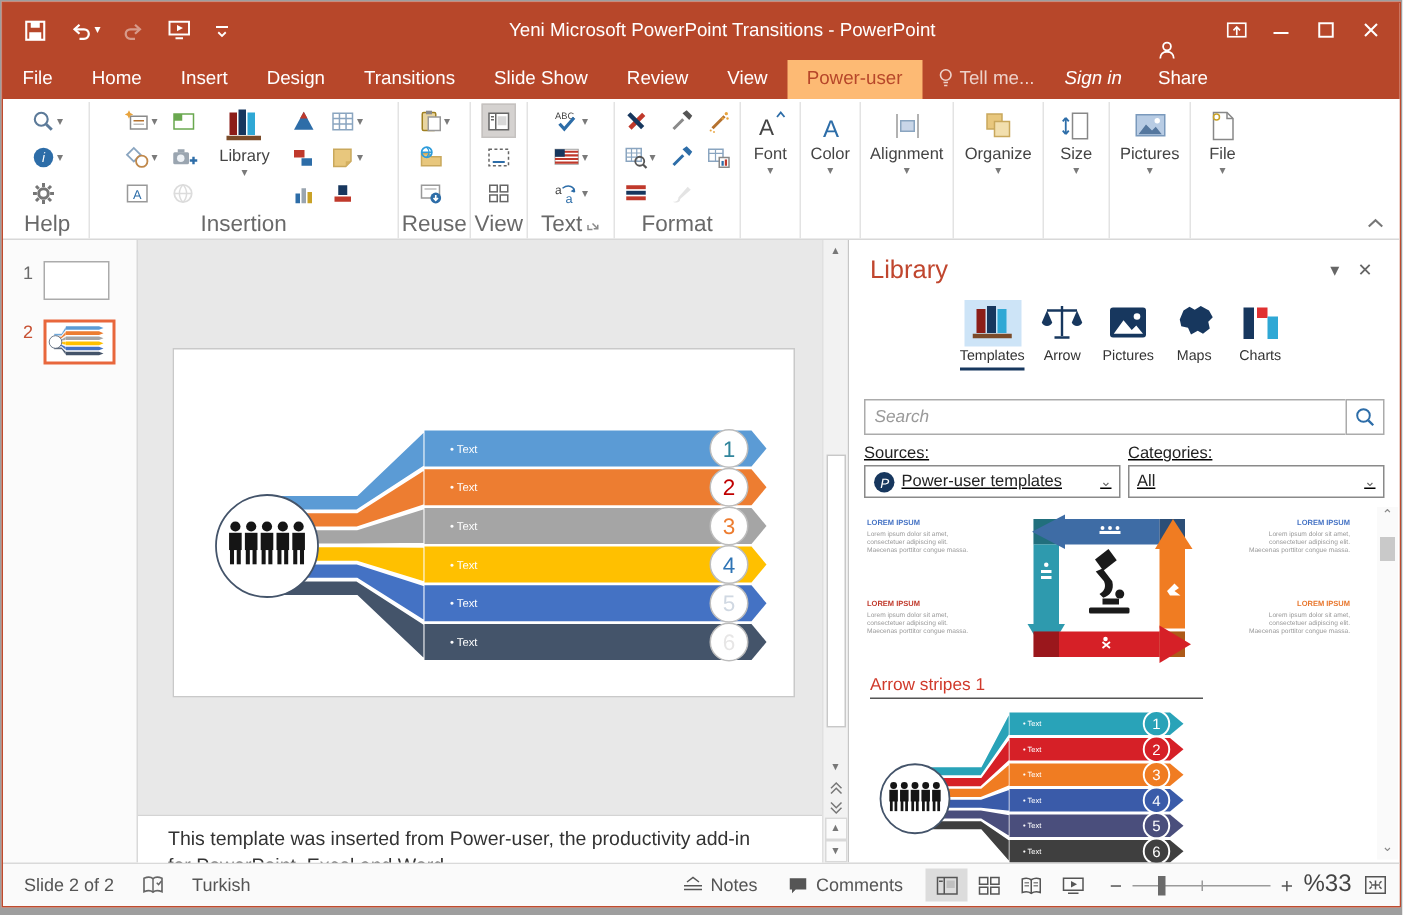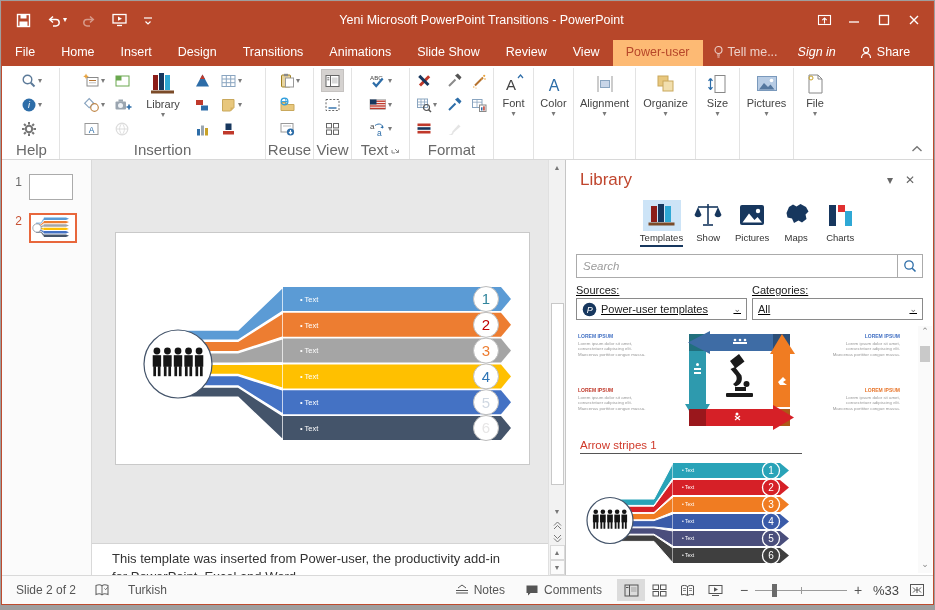--- a/index.html
+++ b/index.html
@@ -15,21 +15,21 @@
 .dim{opacity:.45;}
 .title{flex:1;text-align:center;font-size:12.5px;color:#fff;white-space:nowrap;overflow:hidden;}
 .winctl{display:flex;align-items:center;gap:0;padding-right:4px;}
 .wbtn{width:30px;height:26px;display:flex;align-items:center;justify-content:center;}
 
 .tabrow{height:28px;background:#B7472A;display:flex;align-items:flex-end;color:#fff;font-size:12.5px;flex:0 0 auto;}
 .rtab{padding:5px 13px 7px;white-space:nowrap;}
 .rtab.active{background:#fdba74;color:#B7472A;}
 .tellme{display:flex;align-items:center;gap:4px;color:rgba(255,255,255,.75);padding:5px 10px 7px;}
 .signin{padding:5px 10px 7px;font-style:italic;}
-.share{display:flex;align-items:center;gap:5px;padding:5px 14px 7px;}
+.share{display:flex;gap:5px;padding:5px 14px 7px;flex-direction:column;}
 
 .ribbon{height:94px;background:#fff;border-bottom:1px solid #D8D8D8;display:flex;align-items:stretch;padding:2px 0 0 2px;position:relative;flex:0 0 auto;}
 .rgroup{display:flex;flex-direction:column;border-right:1px solid #E3E3E3;padding:1px 3px 0;}
 .rgc{display:flex;gap:3px;align-items:flex-start;justify-content:center;flex:1;}
 .icol{display:flex;flex-direction:column;gap:1px;}
 .sbtn{height:23px;display:flex;align-items:center;gap:1px;padding:0 2px;border:1px solid transparent;}
 .sbtn.pressed{background:#D5D2D0;border-color:#C5C2C0;}
 .dd{font-size:8px;color:#7A7A7A;line-height:1;}
 .glabel{font-size:15px;color:#696969;text-align:center;padding:1px 2px 4px;display:flex;align-items:center;justify-content:center;gap:3px;}
 .bigbtn{display:flex;flex-direction:column;align-items:center;width:50px;padding-top:3px;gap:1px;}
@@ -55,21 +55,21 @@
 .library{width:368px;background:#fff;border-left:1px solid #C6C6C6;box-shadow:-2px 0 4px rgba(0,0,0,.12);display:flex;flex-direction:column;min-height:0;}
 .libhead{display:flex;align-items:center;padding:10px 12px 6px 14px;}
 .libtitle{font-size:17px;color:#C0462E;flex:1;}
 .libhbtn{color:#666;font-size:12px;padding:0 6px;}
 .libtabs{display:flex;justify-content:center;padding:2px 0 0;}
 .ltab{display:flex;flex-direction:column;align-items:center;padding:2px 3px 0;}
 .ltab .icbox{padding:2px 4px;}
 .ltab.active .icbox{background:#CDE4F7;}
 .ltab .llab{font-size:9.5px;color:#333;padding:1px 0 2px;}
 .ltab.active .llab{border-bottom:2.5px solid #17375E;}
-.searchrow{display:flex;margin:7px 10px 0;}
+.searchrow{display:flex;margin:19px 10px 0;}
 .searchrow input{flex:1;height:24px;border:1px solid #ABABAB;border-right:none;padding:0 6px;font-size:11.5px;color:#444;}
 .searchrow input::placeholder{color:#9A9A9A;font-style:italic;}
 .searchbtn{width:26px;height:24px;border:1px solid #ABABAB;display:flex;align-items:center;justify-content:center;background:#fff;}
 .filterrow{display:flex;gap:5px;margin:6px 10px 0;text-decoration:underline;}
 .fcol{flex:1;}
 .flab{font-size:11px;color:#222;margin-bottom:2px;}
 .fsel{height:22px;border:1px solid #8A8A8A;display:flex;align-items:center;padding:0 5px;font-size:11px;color:#222;background:#fff;gap:4px;}
 .fsel .chev{margin-left:auto;color:#666;font-size:9px;}
 .liblist{flex:1;position:relative;margin-top:6px;min-height:0;overflow:hidden;}
 .libscroll{position:absolute;right:1px;top:0;bottom:2px;width:14px;display:flex;flex-direction:column;align-items:center;background:#FAFAFA;}
@@ -84,21 +84,21 @@
 .sright{margin-left:auto;display:flex;align-items:center;gap:10px;}
 .sbt{display:flex;align-items:center;gap:5px;padding:3px 5px;}
 .viewbtns{display:flex;align-items:center;}
 .vb{width:28px;height:22px;display:flex;align-items:center;justify-content:center;}
 .vb.pressed{background:#DCDCDC;}
 .zoomer{display:flex;align-items:center;gap:6px;}
 .ztrack{width:92px;height:1px;background:#9A9A9A;position:relative;}
 .ztick{position:absolute;left:50%;top:-3px;width:1px;height:7px;background:#9A9A9A;}
 .zthumb{position:absolute;left:18%;top:-6px;width:5px;height:13px;background:#6A6A6A;}
 .zpm{font-size:14px;color:#555;width:10px;text-align:center;}
-.zval{font-size:13px;color:#444;width:30px;text-align:right;}
+.zval{font-size:16px;color:#444;width:30px;text-align:right;}
 </style>
 </head>
 <body>
 
 <div class="stage">
 <div class="win">
 
   <div class="titlebar">
     <div class="qat">
       <span class="qbtn">
@@ -160,21 +160,20 @@
           </span>
     </div>
   </div>
 
   <div class="tabrow">
     <span class="rtab">File</span>
     <span class="rtab">Home</span>
     <span class="rtab">Insert</span>
     <span class="rtab">Design</span>
     <span class="rtab">Transitions</span>
-    <span class="rtab">Animations</span>
     <span class="rtab">Slide Show</span>
     <span class="rtab">Review</span>
     <span class="rtab">View</span>
     <span class="rtab active">Power-user</span>
     <span class="tellme">
           <svg width="11" height="14">
             <circle cx="5.5" cy="5" r="3.5" fill="none" stroke="rgba(255,255,255,.75)" stroke-width="1.1"></circle>
             <line x1="4" y1="10" x2="7" y2="10" stroke="rgba(255,255,255,.75)"></line>
             <line x1="4.4" y1="12" x2="6.6" y2="12" stroke="rgba(255,255,255,.75)"></line>
           </svg>
@@ -738,21 +737,21 @@
                 <svg width="30" height="27">
                   <g stroke="#17375E" stroke-width="1.6" fill="none">
                     <line x1="15" y1="2" x2="15" y2="22"></line>
                     <line x1="5" y1="5" x2="25" y2="5"></line>
                     <line x1="10" y1="23" x2="20" y2="23"></line>
                   </g>
                   <path d="M5 5 l-3.5 8 a3.8 3.8 0 0 0 7 0 z" fill="#17375E"></path>
                   <path d="M25 5 l-3.5 8 a3.8 3.8 0 0 0 7 0 z" fill="#17375E"></path>
                 </svg>
               </span>
-          <span class="llab">Show</span>
+          <span class="llab">Arrow</span>
         </div>
         <div class="ltab">
           <span class="icbox">
                 <svg width="30" height="27">
                   <rect x="3" y="3" width="24" height="20" rx="2" fill="#17375E"></rect>
                   <circle cx="21" cy="9" r="2.2" fill="#fff"></circle>
                   <path d="M5.5 20.5 l6.5 -9 5.5 6.5 3 -3 4.5 5.5 z" fill="#fff"></path>
                 </svg>
               </span>
           <span class="llab">Pictures</span>

